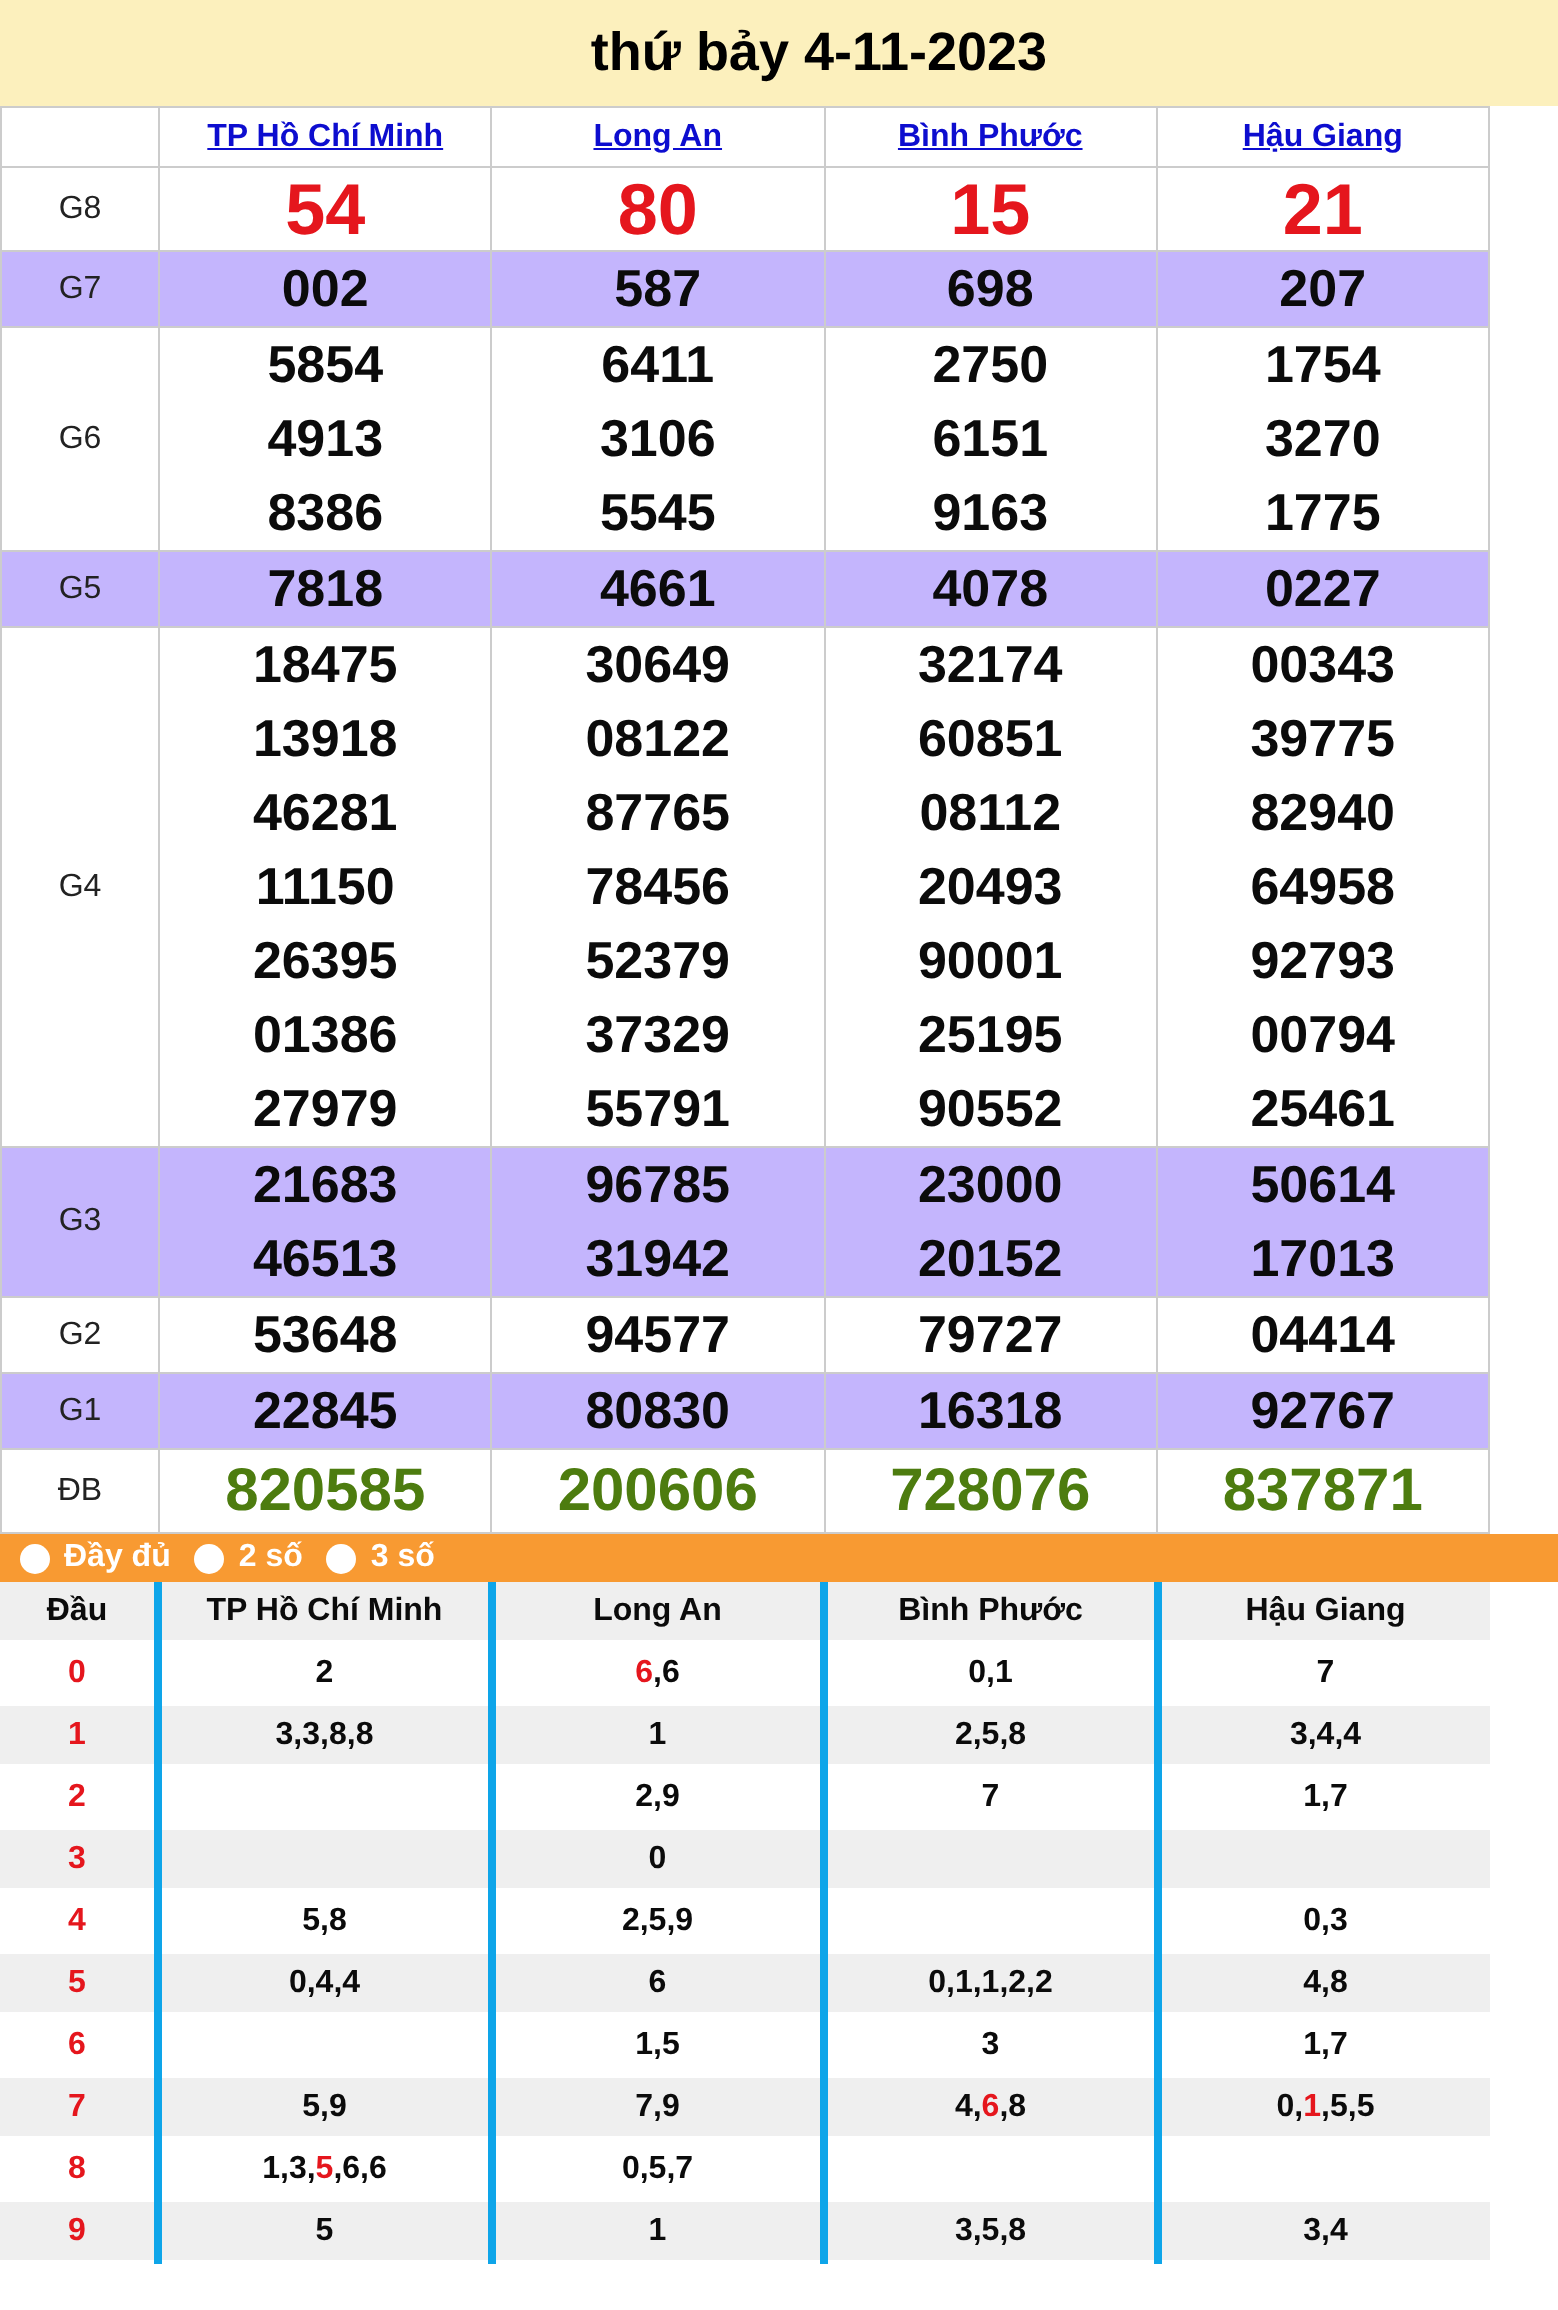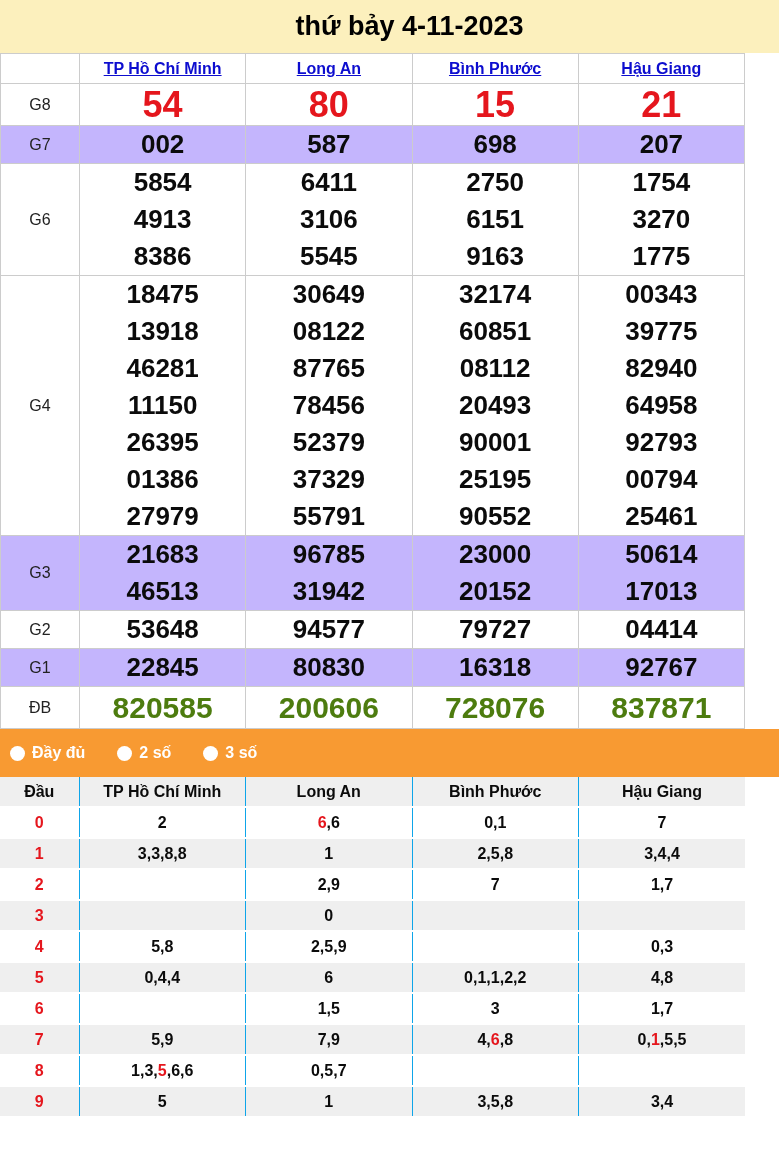--- a/index.html
+++ b/index.html
@@ -40,37 +40,37 @@
   .results thead a { color:#0d0dcf; text-decoration:underline; cursor:pointer; }
   .results .rlabel { font-size:16px; font-weight:normal; color:#222; }
   .results td.nums { font-weight:bold; font-size:26px; color:#0b0b0b; }
   .results td.nums div { line-height:37px; }
   .results tr.alt { background:#c4b5fd; }
   .results tr.g8 td.nums div { color:#e5161d; font-size:36px; line-height:41px; }
   .results tr.db td.nums div { color:#4d7c0f; font-size:30px; line-height:41px; }
   
   .filter-bar {
     background:#f89a32;
-    height:48px;
+    height:24px;
     display:flex;
     align-items:center;
     padding-left:10px;
-    gap:32px;
+    gap:12px;
   }
   .radio-opt { display:flex; align-items:center; gap:7px; cursor:pointer; }
   .radio-circle {
     width:15px; height:15px; border-radius:50%;
     background:#fff; display:inline-block; flex:none;
   }
   .radio-label { color:#fff; font-weight:bold; font-size:16px; }
   
   .tails col.label-col { width:79px; }
   .tails th, .tails td {
     text-align:center;
-    border-right:1px solid #0ea5e9;
+    border-right:4px solid #0ea5e9;
     border-bottom:2px solid #fff;
     font-size:16px;
     font-weight:bold;
     color:#0b0b0b;
     padding:0;
   }
   .tails th:last-child, .tails td:last-child { border-right:none; }
   .tails th { height:30px; background:#efefef; }
   .tails td { height:31px; }
   .tails tr.alt { background:#efefef; }
@@ -148,20 +148,35 @@
           </td>
           <td class="nums">
             <div>2750</div>
             <div>6151</div>
             <div>9163</div>
           </td>
           <td class="nums">
             <div>1754</div>
             <div>3270</div>
             <div>1775</div>
+          </td>
+        </tr>
+        <tr class="alt">
+          <td class="rlabel">G5</td>
+          <td class="nums">
+            <div>7818</div>
+          </td>
+          <td class="nums">
+            <div>4661</div>
+          </td>
+          <td class="nums">
+            <div>4078</div>
+          </td>
+          <td class="nums">
+            <div>0227</div>
           </td>
         </tr>
         <tr>
           <td class="rlabel">G4</td>
           <td class="nums">
             <div>18475</div>
             <div>13918</div>
             <div>46281</div>
             <div>11150</div>
             <div>26395</div>

